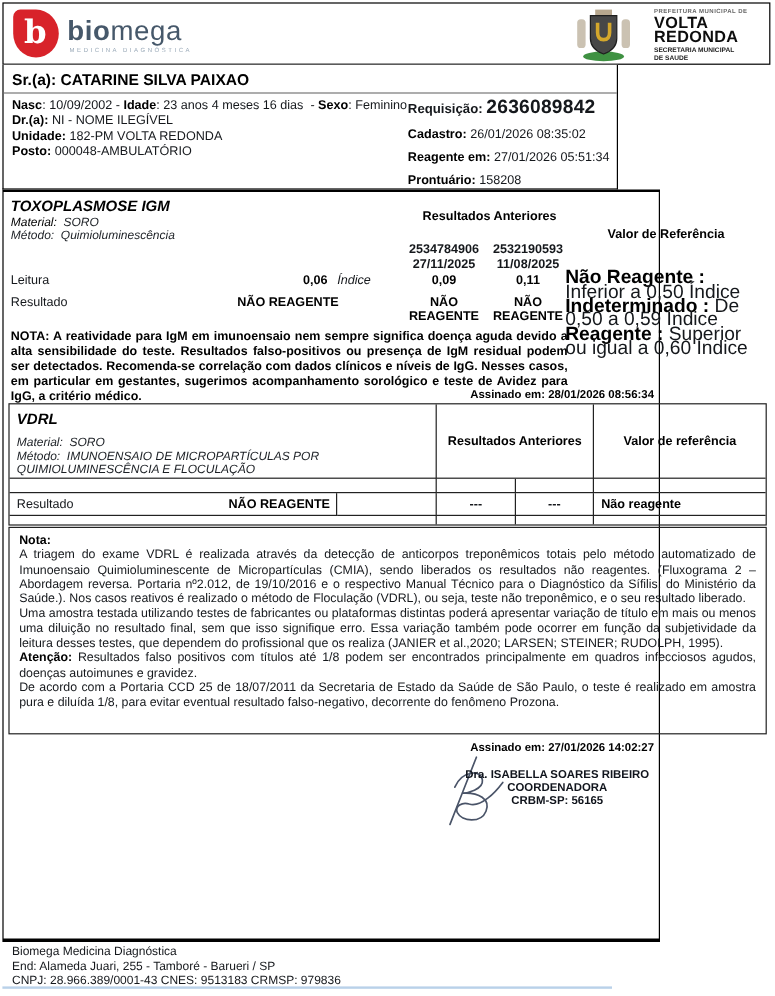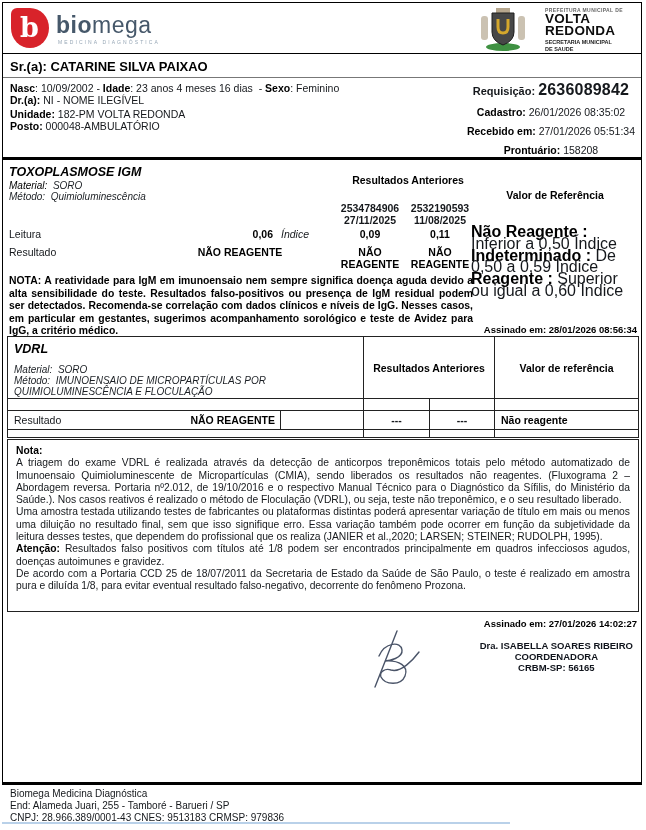--- a/index.html
+++ b/index.html
@@ -16,34 +16,34 @@
   .wordmark .big { font-size:23px; color:#46586a; letter-spacing:0.5px; line-height:23px; }
   .wordmark .big .bold { font-weight:bold; }
   .wordmark .tagline { font-size:5px; color:#97a7b6; letter-spacing:2.1px; margin-top:2px; margin-left:2px; }
   .vr-block { position:absolute; right:4px; top:3px; display:flex; align-items:center; gap:18px; }
   .vr-text { width:92px; }
   .vr-text .tiny { font-size:5px; font-weight:bold; color:#666; letter-spacing:0.4px; }
   .vr-text .city { font-size:13.5px; font-weight:800; color:#0d0d0d; line-height:12.5px; letter-spacing:0.3px; }
   .vr-text .sec { font-size:5.5px; font-weight:bold; color:#222; margin-top:1px; }
 
   
-  .patient-box { position:absolute; left:2px; top:54px; width:640px; height:104px; border-left:1px solid #000; border-right:1px solid #000; border-bottom:1px solid #000; background:#fff; }
+  .patient-box { position:absolute; left:2px; top:54px; width:513px; height:104px; border-left:1px solid #000; border-right:1px solid #000; border-bottom:1px solid #000; background:#fff; }
   .name-bar { padding:5px 7px 3px 7px; border-bottom:1px solid #777; font-size:13px; font-weight:bold; color:#000; }
   .pinfo { position:relative; height:76px; font-size:10.5px; }
   .pleft { position:absolute; left:7px; top:5px; line-height:11.5px; }
   .pleft .row3 { margin-top:3px; }
-  .pright { position:absolute; right:6px; top:3px; text-align:center; }
+  .pright { position:absolute; right:6px; top:3px; text-align:left; }
   .pright .reqline { font-size:11px; font-weight:bold; }
   .pright .reqnum { font-size:16px; font-weight:bold; letter-spacing:0.2px; }
   .pright .meta { margin-top:7px; font-size:10.5px; }
   .b { font-weight:bold; color:#000; }
   .pre { white-space:pre-wrap; }
 
   
-  .main-box { position:absolute; left:2px; top:158px; width:640px; height:627px; border:1px solid #000; border-top-width:2px; border-bottom-width:3px; background:#fff; }
+  .main-box { position:absolute; left:2px; top:158px; width:548px; height:627px; border:1px solid #000; border-top-width:2px; border-bottom-width:3px; background:#fff; }
   .toxo { position:relative; height:176px; font-size:10.5px; }
   .abs { position:absolute; }
   .toxo-title { left:6px; top:5px; font-size:12.5px; font-weight:bold; font-style:italic; color:#000; }
   .mm { font-style:italic; font-size:10px; color:#1b1f24; }
   .ctr { text-align:center; }
   .bold-h { font-weight:bold; color:#000; font-size:10.5px; }
   .prevhead { line-height:12px; font-weight:bold; font-size:10.5px; }
   .val-b { font-weight:bold; color:#000; }
   .unit { font-style:italic; }
   .refs { left:468px; top:66px; width:168px; line-height:11.8px; font-size:16px; }
@@ -127,21 +127,21 @@
         <div class="row3">
           <span class="b pre">Unidade:</span><span class="pre"> 182-PM VOLTA REDONDA</span>
         </div>
         <div>
           <span class="b pre">Posto:</span><span class="pre"> 000048-AMBULATÓRIO</span>
         </div>
       </div>
       <div class="pright">
         <div class="reqline"><span class="pre">Requisição: </span><span class="reqnum">2636089842</span></div>
         <div class="meta"><span class="b pre">Cadastro:</span><span class="pre"> 26/01/2026 08:35:02</span></div>
-        <div class="meta"><span class="b pre">Recebido em:</span><span class="pre"> 27/01/2026 05:51:34</span></div>
+        <div class="meta"><span class="b pre">Reagente em:</span><span class="pre"> 27/01/2026 05:51:34</span></div>
         <div class="meta"><span class="b pre">Prontuário:</span><span class="pre"> 158208</span></div>
       </div>
     </div>
   </div>
 
   <div class="main-box">
 
     <div class="toxo">
       <div class="abs toxo-title">TOXOPLASMOSE IGM</div>
       <div class="abs mm" style="left:6px; top:20px;"><span class="b pre" style="font-weight:normal;">Material:</span><span class="pre">  SORO</span></div>

